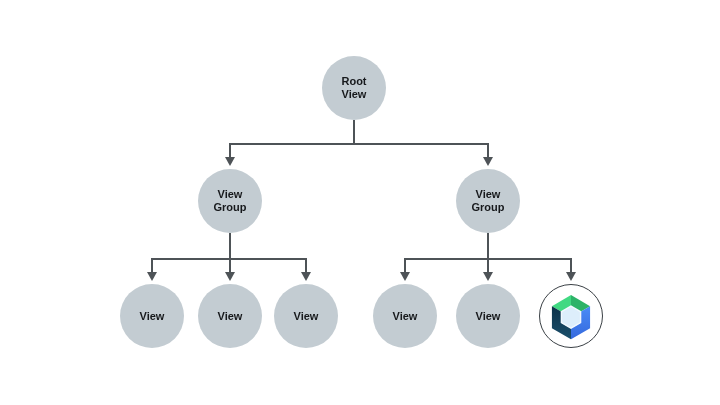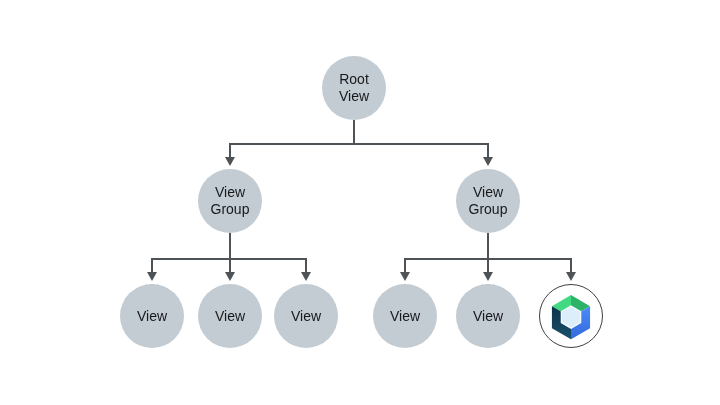--- a/index.html
+++ b/index.html
@@ -14,24 +14,25 @@
   .node {
     position: absolute;
     width: 64px;
     height: 64px;
     border-radius: 50%;
     background: var(--node-fill, #c3ccd2);
     display: flex;
     align-items: center;
     justify-content: center;
     text-align: center;
-    font-size: 14px;
+    font-size: 11px;
     line-height: 1.18;
     color: var(--node-text, #17191c);
     white-space: pre-line;
+    font-weight: bold;
   }
   .line {
     position: absolute;
     background: var(--connector, #4e5357);
   }
   .arrow-down {
     position: absolute;
     width: 0;
     height: 0;
     border-left: 5px solid transparent;

